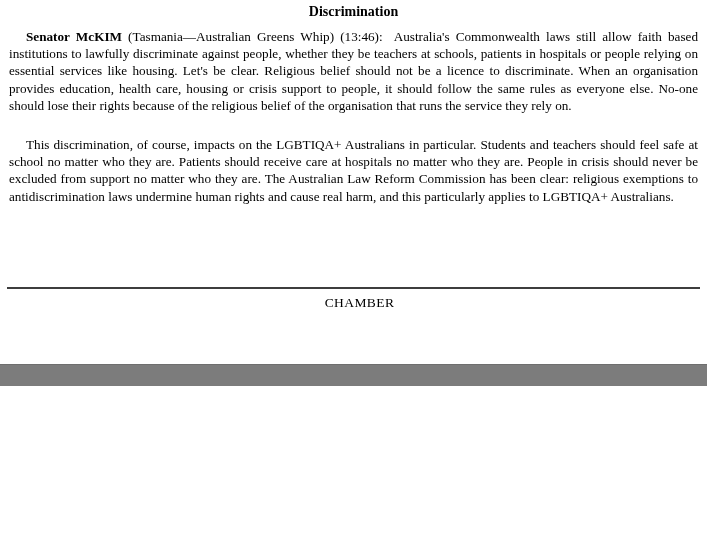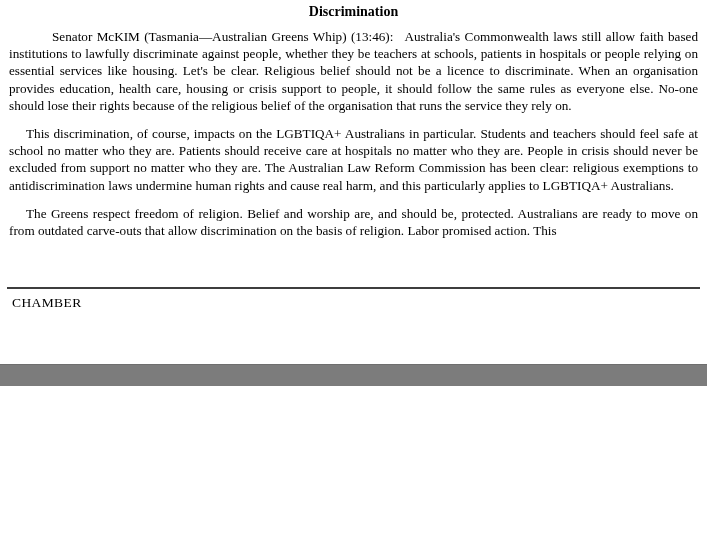--- a/index.html
+++ b/index.html
@@ -26,36 +26,37 @@
     text-align: center;
     line-height: 16px;
     margin-bottom: 8px;
   }
   .par {
     font-size: 13.2px;
     line-height: 17.2px;
     text-align: justify;
     text-indent: 17px;
   }
-  .par + .par { margin-top: 11px; }
-  .bold { font-weight: normal; margin-left: 26px; }
+  .par + .par { margin-top: 22px; }
+  .bold { font-weight: bold; }
   .after-time { margin-left: 11px; }
   .hr1 {
     position: absolute;
     top: 287px;
     left: 7px;
     right: 7px;
     height: 2px;
     background: #3d3d3d;
   }
   .chamber {
     position: absolute;
     top: 295px;
     left: 12px;
     right: 0;
+    text-align: center;
     font-size: 13.5px;
     letter-spacing: 0.4px;
   }
   .graybar {
     position: absolute;
     top: 364px;
     left: 0;
     right: 0;
     height: 22px;
     background: #7c7c7c;
@@ -92,21 +93,20 @@
 </style>
 </head>
 <body>
 
 <div class="screen">
 
   <div class="page1-body">
     <div class="title">Discrimination</div>
     <p class="par"><span class="bold">Senator McKIM</span><span> (Tasmania—Australian Greens Whip) </span><span>(13:46):</span><span class="after-time">Australia's Commonwealth laws still allow faith based institutions to lawfully discriminate against people, whether they be teachers at schools, patients in hospitals or people relying on essential services like housing. Let's be clear. Religious belief should not be a licence to discriminate. When an organisation provides education, health care, housing or crisis support to people, it should follow the same rules as everyone else. No-one should lose their rights because of the religious belief of the organisation that runs the service they rely on.</span></p>
     <p class="par">This discrimination, of course, impacts on the LGBTIQA+ Australians in particular. Students and teachers should feel safe at school no matter who they are. Patients should receive care at hospitals no matter who they are. People in crisis should never be excluded from support no matter who they are. The Australian Law Reform Commission has been clear: religious exemptions to antidiscrimination laws undermine human rights and cause real harm, and this particularly applies to LGBTIQA+ Australians.</p>
-    <p class="par">The Greens respect freedom of religion. Belief and worship are, and should be, protected. Australians are ready to move on from outdated carve-outs that allow discrimination on the basis of religion. Labor promised action. This</p>
   </div>
 
   <div class="hr1"></div>
   <div class="chamber">CHAMBER</div>
 
   <div class="graybar"></div>
 
   <div class="p2header">
     <span class="h-center">SENATE</span>
     <span class="h-right">74</span>

